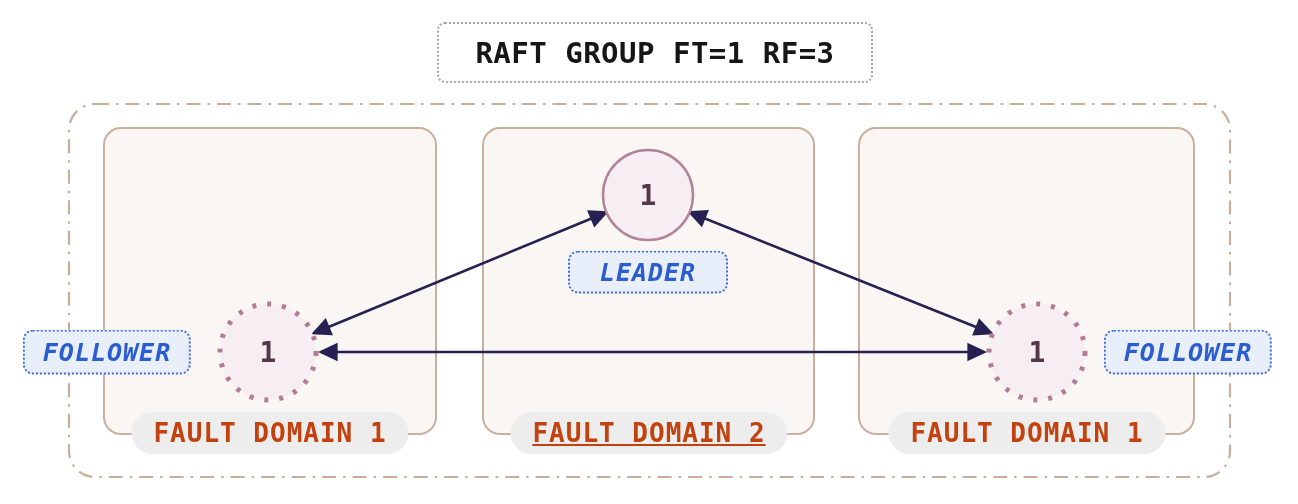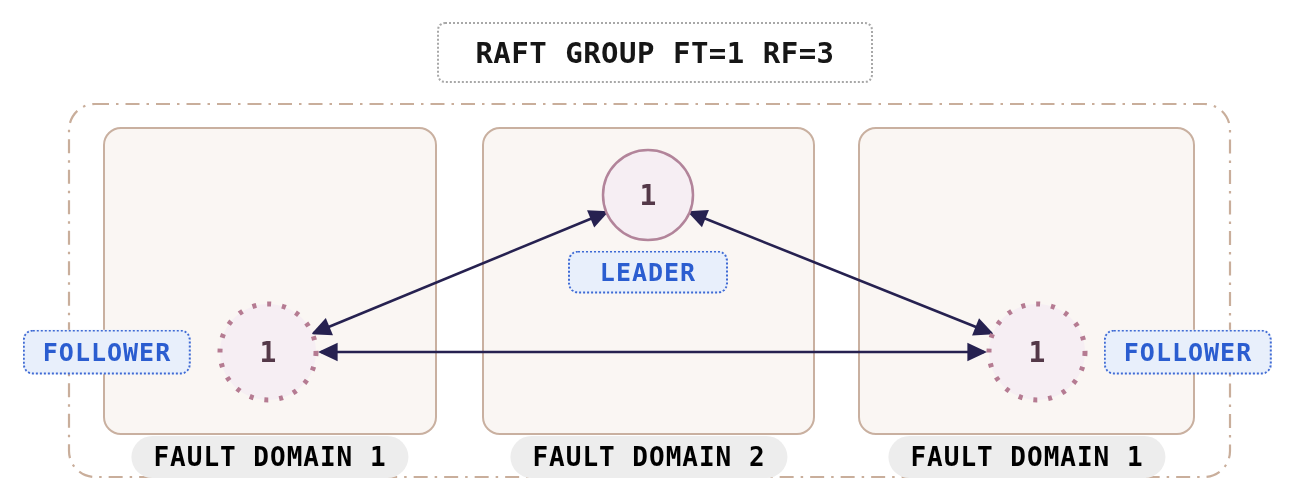--- a/index.html
+++ b/index.html
@@ -45,36 +45,37 @@
   .node-id.f3       { left: 1037px; top: 353px; }
 
   
   .badge {
     position: absolute; z-index: 5; transform: translate(-50%, -50%);
     height: 45px; min-width: 160px; padding: 0 18px;
     background: #e8effb; border: 2px dotted #3f6ad4; border-radius: 10px;
     display: flex; align-items: center; justify-content: center;
     font-size: 25px; font-weight: bold; color: #2b5dd0; letter-spacing: 1px;
     white-space: nowrap;
+    font-style: italic;
   }
   .badge.leader-badge { left: 648px;  top: 272px; height: 43px; }
   .badge.f1-badge     { left: 107px;  top: 352px; }
   .badge.f3-badge     { left: 1188px; top: 352px; }
 
   
   .pill {
     position: absolute; z-index: 5; transform: translate(-50%, -50%);
-    top: 457px; height: 42px; padding: 0 22px;
+    top: 433px; height: 42px; padding: 0 22px;
     background: #ededed; border-radius: 21px;
     display: flex; align-items: center; justify-content: center;
-    font-size: 26px; font-weight: bold; color: #000000; letter-spacing: 1px;
+    font-size: 26px; font-weight: bold; color: #c2410c; letter-spacing: 1px;
     white-space: nowrap;
   }
   .pill.p1 { left: 270px; }
-  .pill.p2 { left: 649px; }
+  .pill.p2 { left: 649px; text-decoration: underline; }
   .pill.p3 { left: 1027px; }
 </style>
 </head>
 <body>
 
 <div class="stage">
 
   <div class="title-box">
     <span>RAFT GROUP FT=1 RF=3</span>
   </div>

